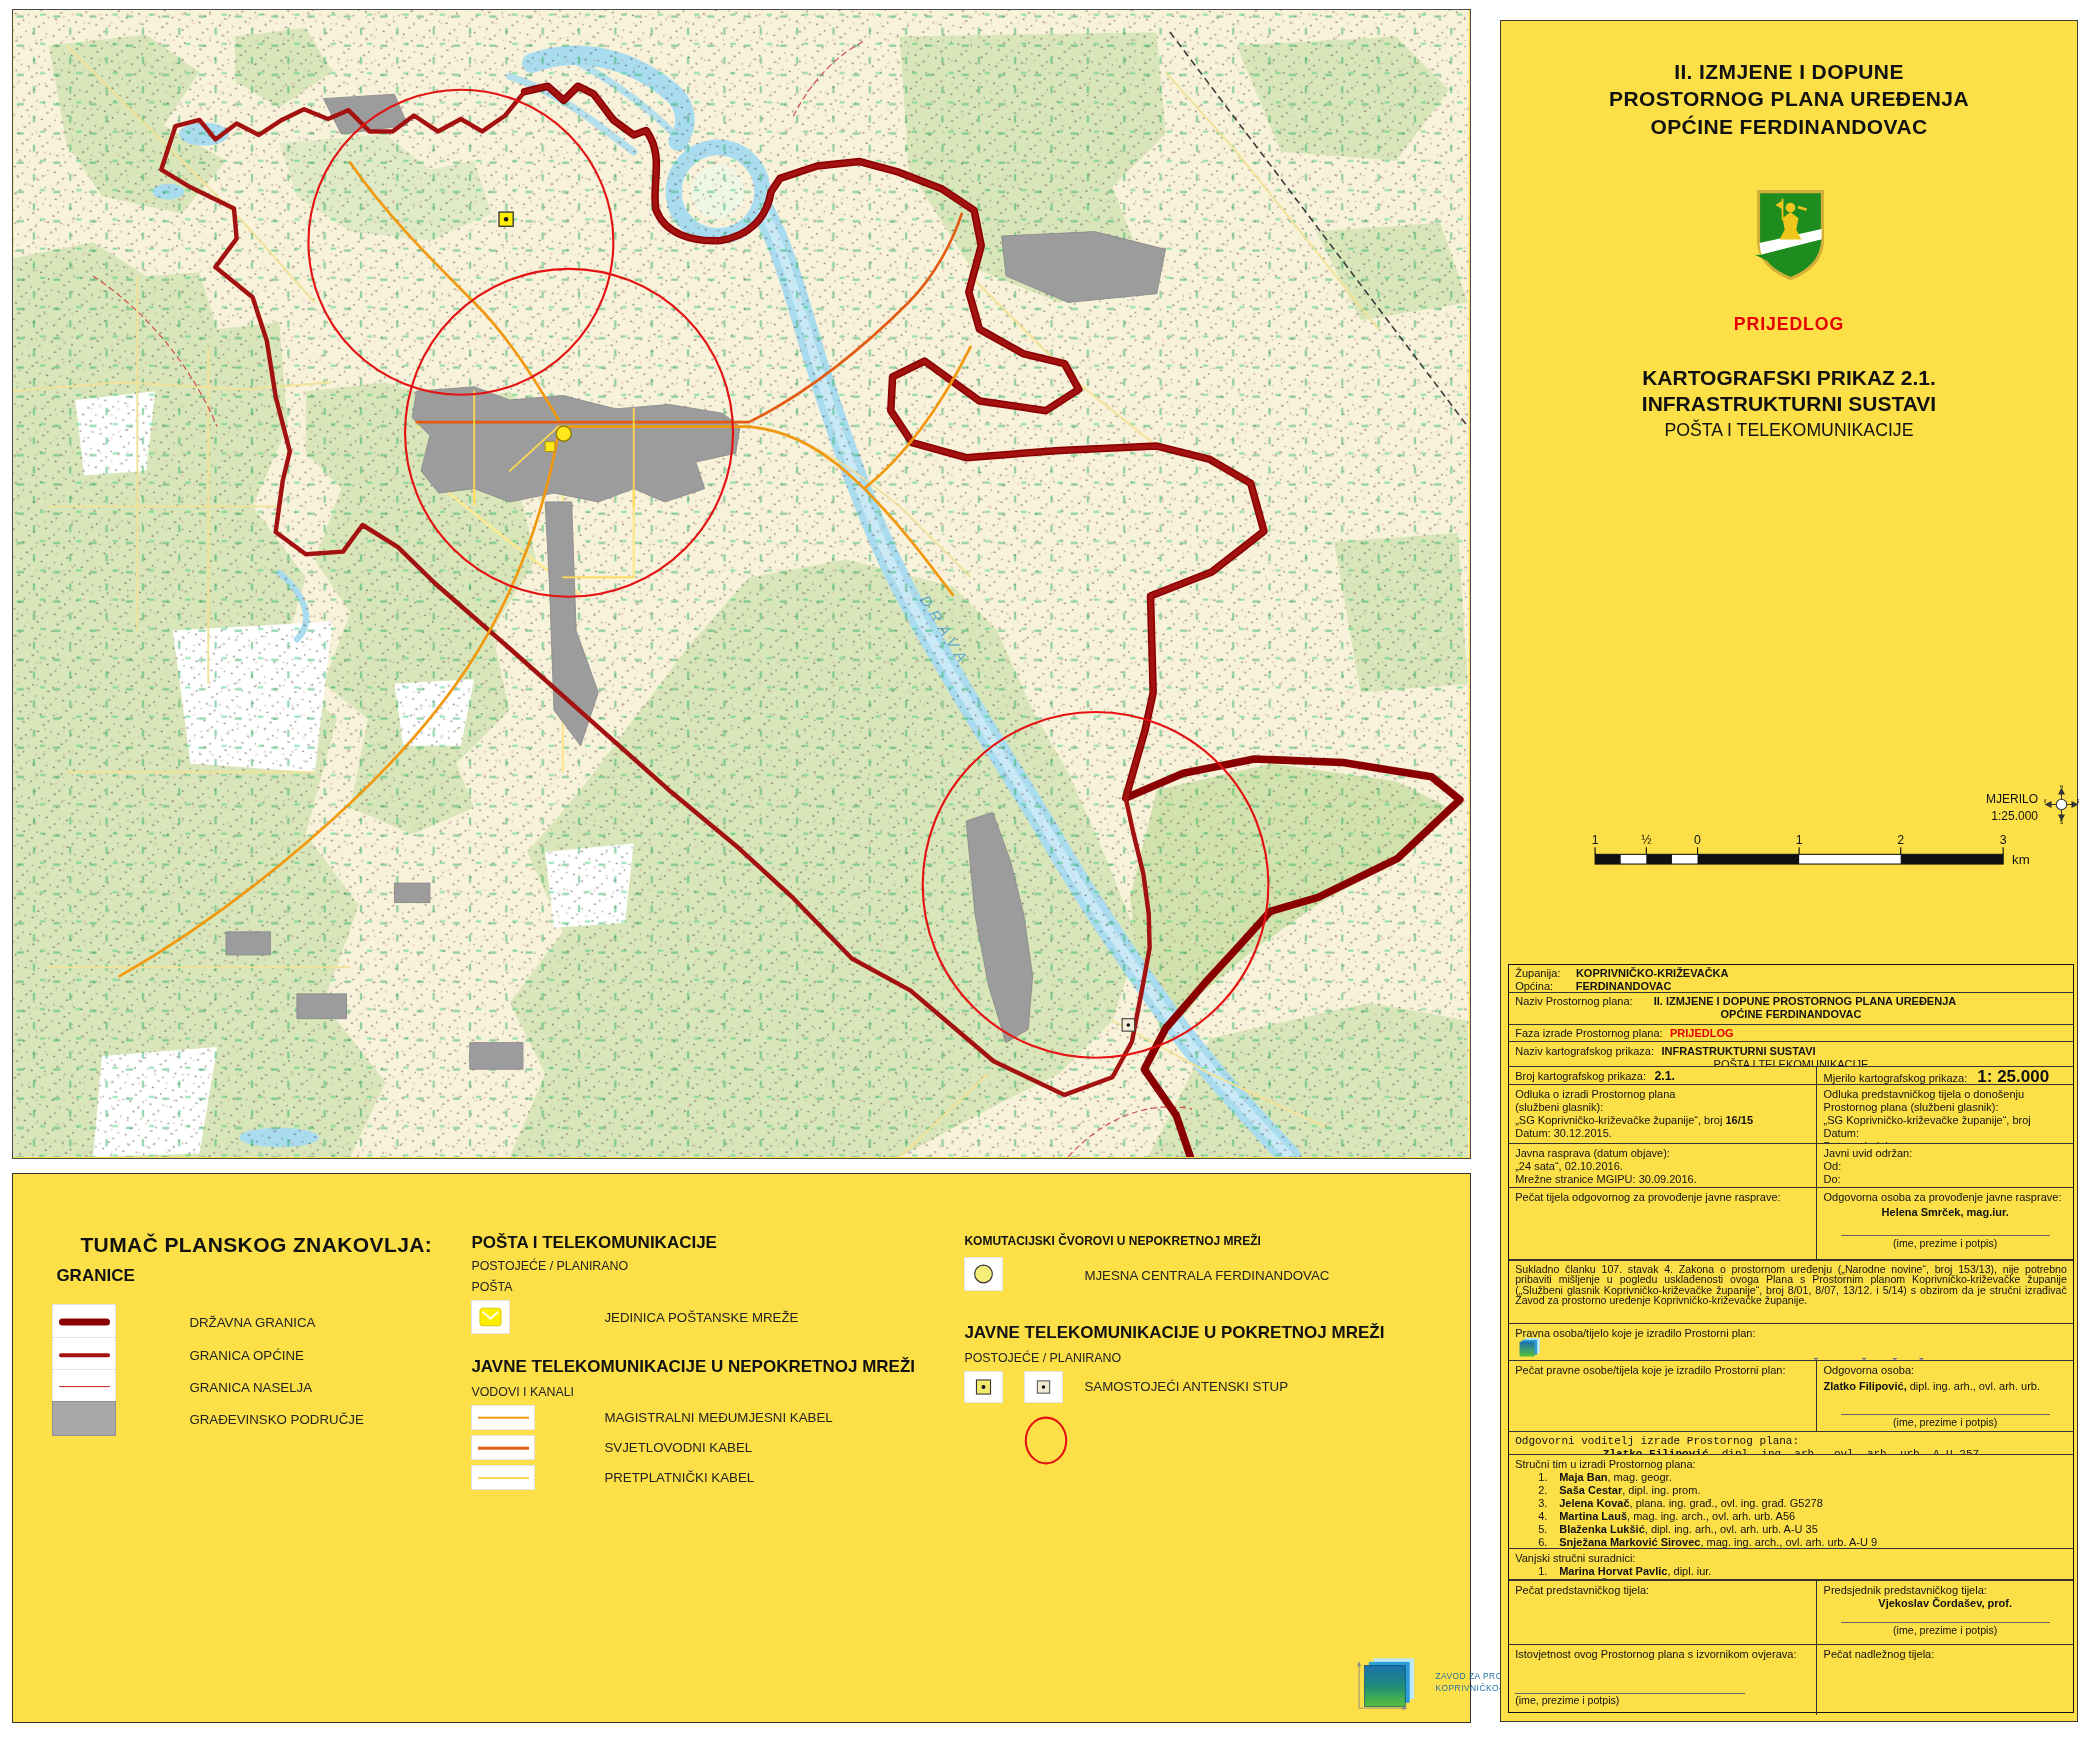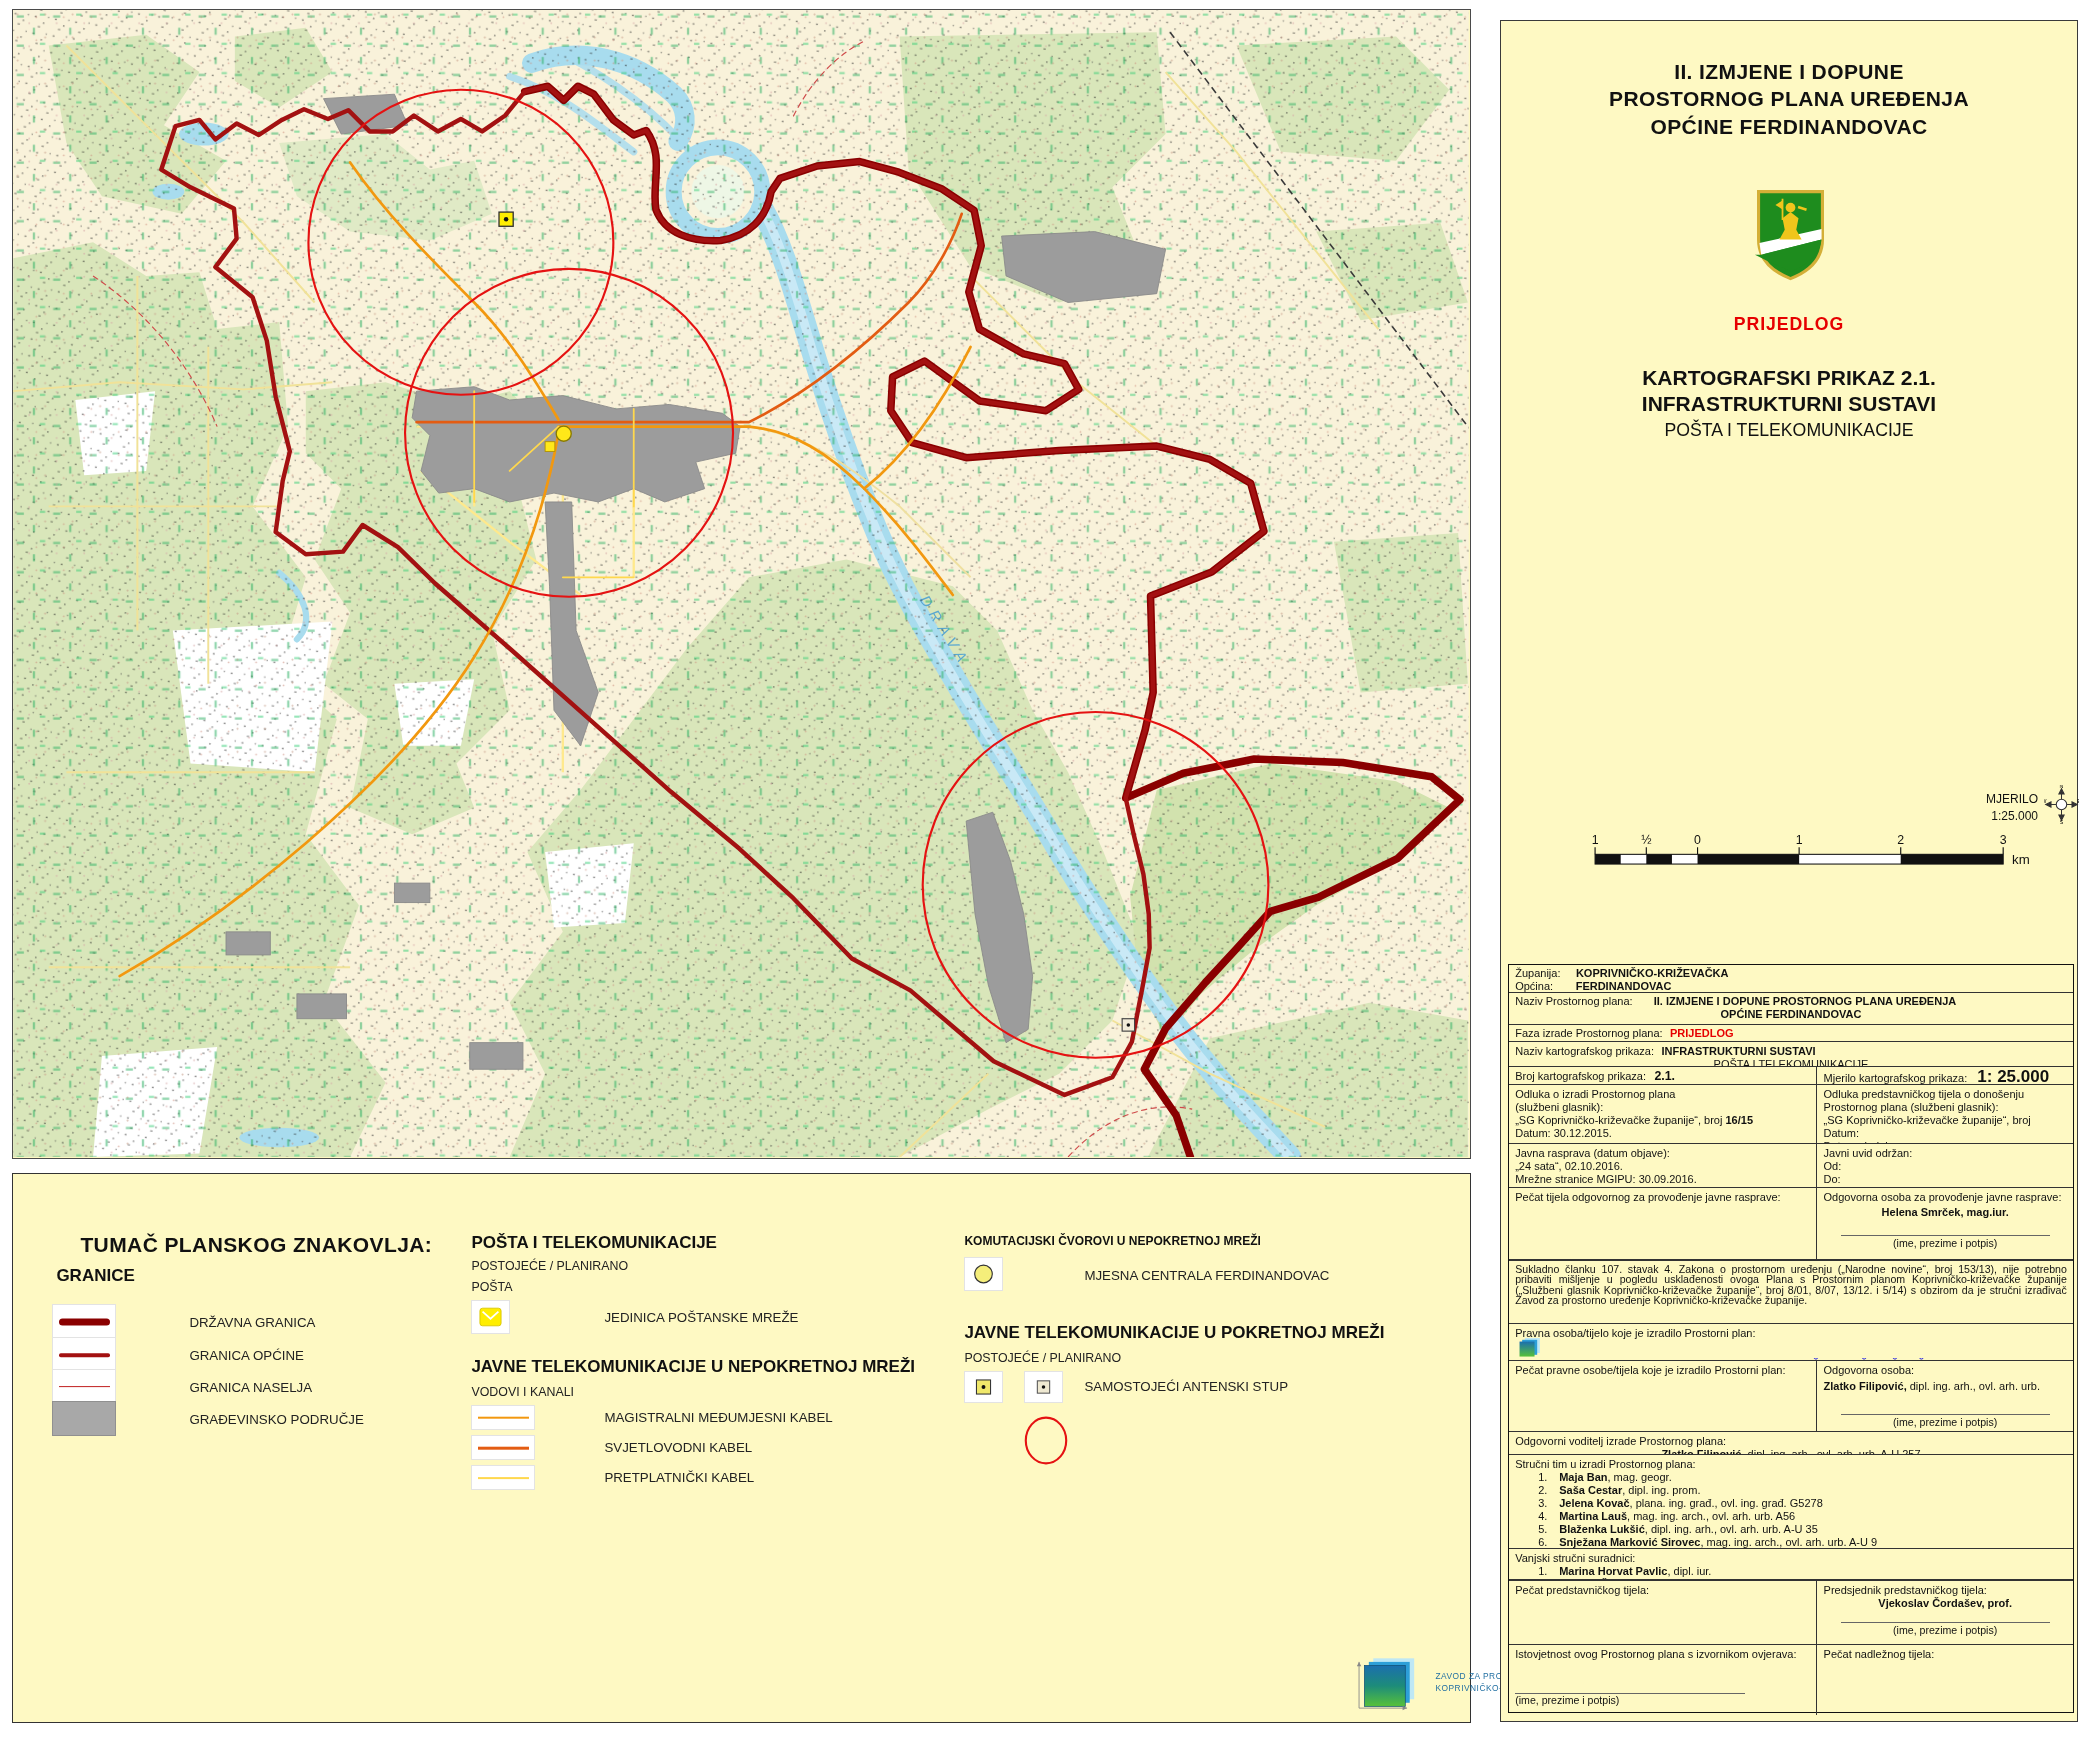--- a/index.html
+++ b/index.html
@@ -1,18 +1,18 @@
 <!DOCTYPE html>
 <html style="font-size:14px"><head>
 <meta charset="utf-8">
 <style>
   html,body{margin:0;padding:0;}
   body{width:2094px;height:1743px;position:relative;background:#ffffff;
        font-family:"Liberation Sans",sans-serif;color:#111;}
-  .panel{position:absolute;background:#fef9c3;box-sizing:border-box;}
+  .panel{position:absolute;background:#fde047;box-sizing:border-box;}
   #map-panel{left:12.4px;top:8.9px;width:1459px;height:1150px;border:1.3px solid #4a4a4a;overflow:hidden;}
   #legend-panel{left:12.4px;top:1173px;width:1459px;height:550px;border:1.3px solid #333;}
   #right-panel{left:1500px;top:19.5px;width:578px;height:1702px;border:1.8px solid #3a3a3a;}
   .abs{position:absolute;}
   
   .title-block{left:0;top:37px;width:100%;text-align:center;font-weight:bold;font-size:21px;line-height:27.5px;letter-spacing:0.4px;}
   .coa{left:254px;top:167px;}
   .proposal{left:0;top:293px;width:100%;text-align:center;font-weight:bold;font-size:17.7px;color:#e60000;letter-spacing:0.9px;}
   .k1{left:0;top:344px;width:100%;text-align:center;font-weight:bold;font-size:21px;line-height:26.6px;}
   .k2{left:0;top:399px;width:100%;text-align:center;font-size:17.7px;}
@@ -452,21 +452,21 @@
         <div>Pečat pravne osobe/tijela koje je izradilo Prostorni plan:</div>
       </div>
       <div class="cell cr">
         <div>Odgovorna osoba:</div>
         <div style="margin-top:3.5px;"><span class="b">Zlatko Filipović,</span><span> dipl. ing. arh., ovl. arh. urb.</span></div>
         <div class="sig" style="margin-top:21px;"></div>
         <div class="signote">(ime, prezime i potpis)</div>
       </div>
     </div>
 
-    <div class="r" style="height:23px;">
+    <div class="r" style="height:23px;font-family:Liberation Mono, monospace;">
       <span>Odgovorni voditelj izrade Prostornog plana:</span>
       <div class="ctr"><span class="b">Zlatko Filipović,</span><span> dipl. ing. arh., ovl. arh. urb. A-U 257</span></div>
     </div>
 
     <div class="r" style="height:94px;">
       <div>Stručni tim u izradi Prostornog plana:</div>
       <div class="listitem"><span class="num">1.</span><span></span><span class="b">Maja Ban</span><span>, mag. geogr.</span></div>
       <div class="listitem"><span class="num">2.</span><span></span><span class="b">Saša Cestar</span><span>, dipl. ing. prom.</span></div>
       <div class="listitem"><span class="num">3.</span><span></span><span class="b">Jelena Kovač</span><span>, plana. ing. građ., ovl. ing. građ. G5278</span></div>
       <div class="listitem"><span class="num">4.</span><span></span><span class="b">Martina Lauš</span><span>, mag. ing. arch., ovl. arh. urb. A56</span></div>

